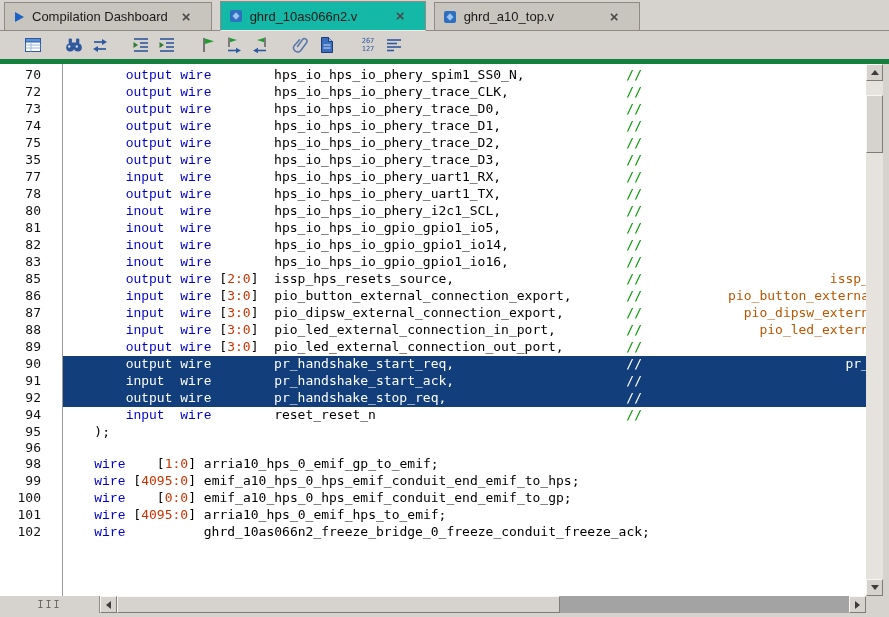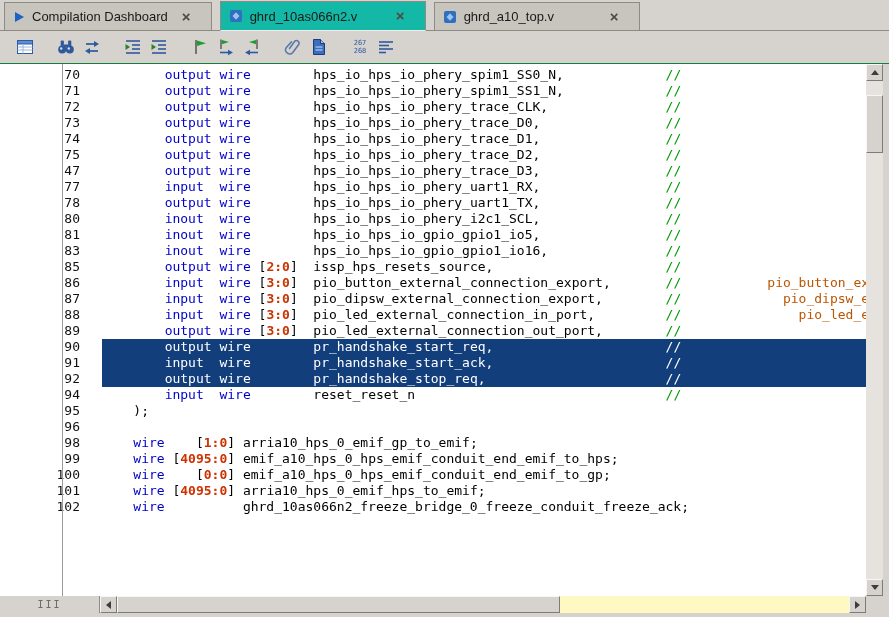--- a/index.html
+++ b/index.html
@@ -12,52 +12,52 @@
   .tab { height:28px; min-width:206px; display:flex; align-items:center; padding:0 20px 0 8px;
          margin-right:8px; background:#c8c4be; border:1px solid #8f8b84; border-bottom:none;
          cursor:default; }
   .tab.active { background:#14b8a6; height:30px; margin-bottom:-1px; border-bottom:1px solid #f0eeea; }
   .tab .ticon { margin-right:7px; display:flex; align-items:center; }
   .tab .tlabel { flex:1; white-space:nowrap; }
   .tab .close { margin-left:14px; color:#4a4a4a; font-weight:bold; font-size:15px; line-height:12px; }
 
   
   .toolbar { position:absolute; top:31px; left:0; right:0; height:33px; background:#d6d3ce;
-             border-bottom:1px solid #15803d; display:flex; align-items:center; padding-left:12px; }
+             border-bottom:5px solid #15803d; display:flex; align-items:center; padding-left:20px; }
   .tbtn { width:26px; height:26px; display:flex; align-items:center; justify-content:center;
           border:1px solid transparent; border-radius:2px; }
   .tgap { width:15px; }
   .linenum-mini { font-family:"DejaVu Sans Mono",monospace; font-size:7px; line-height:8px;
                   color:#2b5aa0; text-align:left; }
 
   
   .editor { position:absolute; top:64px; left:0; width:866px; height:532px; background:#ffffff;
             overflow:hidden; padding-top:3px; font-family:"DejaVu Sans Mono",monospace;
             font-size:13px; line-height:16px; }
   .editor::before { content:""; position:absolute; left:62px; top:0; bottom:0; width:1px; background:#9a9a9a; }
-  .line { display:flex; min-height:16px; white-space:pre;margin-left:39px; }
+  .line { display:flex; min-height:16px; white-space:pre; }
   .gut { flex:none; width:62px; padding-right:21px; text-align:right; color:#111; background:#fff; }
   .code { flex:1; margin-left:1px; white-space:pre; overflow:hidden; }
   .t-p { color:#000; }
-  .t-k { color:var(--keyword); }
-  .t-n { color:var(--number);font-weight:bold; }
+  .t-k { color:var(--keyword);font-family:Liberation Mono, monospace; }
+  .t-n { color:var(--number); }
   .t-c { color:var(--comment); }
   .t-o { color:var(--trailing); }
   .line.sel .code { background:var(--selection_bg); }
   .line.sel .code span { color:#fff; }
 
   
   .sbtn { background:#d6d3ce; border:1px solid; border-color:#f7f6f4 #7f7b76 #7f7b76 #f7f6f4;
           display:flex; align-items:center; justify-content:center; flex:none; }
   .vscroll { position:absolute; top:64px; left:866px; width:17px; height:532px; background:#e6e3de; display:flex; flex-direction:column; }
   .vscroll .sbtn { width:17px; height:17px; }
   .vtrack { flex:1; position:relative; }
   .vthumb { position:absolute; left:0; top:14px; width:17px; height:58px; background:#d6d3ce;
             border:1px solid; border-color:#f7f6f4 #7f7b76 #7f7b76 #f7f6f4; }
-  .hscroll { position:absolute; top:596px; left:0; width:883px; height:17px; background:#fef9c3; display:flex; }
+  .hscroll { position:absolute; top:596px; left:0; width:883px; height:17px; background:#a3a3a3; display:flex; }
   .hgrip { flex:none; width:100px; background:#d6d3ce; border-right:1px solid #8f8b84;
            display:flex; align-items:center; justify-content:center; color:#6b6b6b;
            font-size:10px; letter-spacing:2px; font-family:"DejaVu Sans Mono",monospace; }
   .hscroll .sbtn { width:17px; height:17px; }
   .htrack { flex:1; position:relative; }
   .hthumb { position:absolute; top:0; left:0; height:17px; width:443px; background:#d6d3ce;
             border:1px solid; border-color:#f7f6f4 #7f7b76 #7f7b76 #f7f6f4; }
   .corner { flex:none; width:17px; height:17px; background:#d6d3ce; }
   .tri-up    { width:0; height:0; border-left:4px solid transparent; border-right:4px solid transparent; border-bottom:5px solid #3c3c3c; }
   .tri-down  { width:0; height:0; border-left:4px solid transparent; border-right:4px solid transparent; border-top:5px solid #3c3c3c; }
@@ -182,46 +182,46 @@
       <path d="M4.5 2.5 h7 l4 4 v11 h-11 z" fill="#3a6fbf" stroke="#1f3b73"></path>
       <path d="M11.5 2.5 v4 h4" fill="#9cc4ee" stroke="#1f3b73"></path>
       <line x1="6.5" y1="10" x2="13.5" y2="10" stroke="#cfe0f4"></line>
       <line x1="6.5" y1="13" x2="13.5" y2="13" stroke="#cfe0f4"></line>
     </svg>
   </div>
   <div class="tgap"></div>
   <div class="tbtn">
     <div class="linenum-mini">
       <div>267</div>
-      <div>268</div>
+      <div>127</div>
     </div>
   </div>
   <div class="tbtn">
     <svg width="20" height="20" viewBox="0 0 20 20">
       <line x1="3" y1="5" x2="17" y2="5" stroke="#30589c" stroke-width="1.6"></line>
       <line x1="3" y1="8.5" x2="13" y2="8.5" stroke="#30589c" stroke-width="1.6"></line>
       <line x1="3" y1="12" x2="17" y2="12" stroke="#30589c" stroke-width="1.6"></line>
       <line x1="3" y1="15.5" x2="10" y2="15.5" stroke="#30589c" stroke-width="1.6"></line>
     </svg>
   </div>
 </div>
 
 <div class="editor">
   <div>
       <div class="line"><span class="gut">70</span><span class="code"><span class="t-p">        </span><span class="t-k">output</span><span class="t-p"> </span><span class="t-k">wire</span><span class="t-p">        hps_io_hps_io_phery_spim1_SS0_N,             </span><span class="t-c">//</span></span></div>
-      <div class="line"><span class="gut">71</span><span class="code"><span class="t-p">        </span><span class="t-k">output</span><span class="t-p"> </span><span class="t-k">wire</span><span class="t-p">        hps_io_hps_io_phery_spim1_SS1_N,             </span><span class="t-c">//</span></span></div>
       <div class="line"><span class="gut">72</span><span class="code"><span class="t-p">        </span><span class="t-k">output</span><span class="t-p"> </span><span class="t-k">wire</span><span class="t-p">        hps_io_hps_io_phery_trace_CLK,               </span><span class="t-c">//</span></span></div>
       <div class="line"><span class="gut">73</span><span class="code"><span class="t-p">        </span><span class="t-k">output</span><span class="t-p"> </span><span class="t-k">wire</span><span class="t-p">        hps_io_hps_io_phery_trace_D0,                </span><span class="t-c">//</span></span></div>
       <div class="line"><span class="gut">74</span><span class="code"><span class="t-p">        </span><span class="t-k">output</span><span class="t-p"> </span><span class="t-k">wire</span><span class="t-p">        hps_io_hps_io_phery_trace_D1,                </span><span class="t-c">//</span></span></div>
       <div class="line"><span class="gut">75</span><span class="code"><span class="t-p">        </span><span class="t-k">output</span><span class="t-p"> </span><span class="t-k">wire</span><span class="t-p">        hps_io_hps_io_phery_trace_D2,                </span><span class="t-c">//</span></span></div>
-      <div class="line"><span class="gut">47</span><span class="code"><span class="t-p">        </span><span class="t-k">output</span><span class="t-p"> </span><span class="t-k">wire</span><span class="t-p">        hps_io_hps_io_phery_trace_D3,                </span><span class="t-c">//</span></span></div>
+      <div class="line"><span class="gut">35</span><span class="code"><span class="t-p">        </span><span class="t-k">output</span><span class="t-p"> </span><span class="t-k">wire</span><span class="t-p">        hps_io_hps_io_phery_trace_D3,                </span><span class="t-c">//</span></span></div>
       <div class="line"><span class="gut">77</span><span class="code"><span class="t-p">        </span><span class="t-k">input</span><span class="t-p">  </span><span class="t-k">wire</span><span class="t-p">        hps_io_hps_io_phery_uart1_RX,                </span><span class="t-c">//</span></span></div>
       <div class="line"><span class="gut">78</span><span class="code"><span class="t-p">        </span><span class="t-k">output</span><span class="t-p"> </span><span class="t-k">wire</span><span class="t-p">        hps_io_hps_io_phery_uart1_TX,                </span><span class="t-c">//</span></span></div>
       <div class="line"><span class="gut">80</span><span class="code"><span class="t-p">        </span><span class="t-k">inout</span><span class="t-p">  </span><span class="t-k">wire</span><span class="t-p">        hps_io_hps_io_phery_i2c1_SCL,                </span><span class="t-c">//</span></span></div>
       <div class="line"><span class="gut">81</span><span class="code"><span class="t-p">        </span><span class="t-k">inout</span><span class="t-p">  </span><span class="t-k">wire</span><span class="t-p">        hps_io_hps_io_gpio_gpio1_io5,                </span><span class="t-c">//</span></span></div>
+      <div class="line"><span class="gut">82</span><span class="code"><span class="t-p">        </span><span class="t-k">inout</span><span class="t-p">  </span><span class="t-k">wire</span><span class="t-p">        hps_io_hps_io_gpio_gpio1_io14,               </span><span class="t-c">//</span></span></div>
       <div class="line"><span class="gut">83</span><span class="code"><span class="t-p">        </span><span class="t-k">inout</span><span class="t-p">  </span><span class="t-k">wire</span><span class="t-p">        hps_io_hps_io_gpio_gpio1_io16,               </span><span class="t-c">//</span></span></div>
       <div class="line"><span class="gut">85</span><span class="code"><span class="t-p">        </span><span class="t-k">output</span><span class="t-p"> </span><span class="t-k">wire</span><span class="t-p"> [</span><span class="t-n">2:0</span><span class="t-p">]  issp_hps_resets_source,                      </span><span class="t-c">//</span><span class="t-o">                        issp_hps_resets_source</span></span></div>
       <div class="line"><span class="gut">86</span><span class="code"><span class="t-p">        </span><span class="t-k">input</span><span class="t-p">  </span><span class="t-k">wire</span><span class="t-p"> [</span><span class="t-n">3:0</span><span class="t-p">]  pio_button_external_connection_export,       </span><span class="t-c">//</span><span class="t-o">           pio_button_external_connection_export</span></span></div>
       <div class="line"><span class="gut">87</span><span class="code"><span class="t-p">        </span><span class="t-k">input</span><span class="t-p">  </span><span class="t-k">wire</span><span class="t-p"> [</span><span class="t-n">3:0</span><span class="t-p">]  pio_dipsw_external_connection_export,        </span><span class="t-c">//</span><span class="t-o">             pio_dipsw_external_connection_export</span></span></div>
       <div class="line"><span class="gut">88</span><span class="code"><span class="t-p">        </span><span class="t-k">input</span><span class="t-p">  </span><span class="t-k">wire</span><span class="t-p"> [</span><span class="t-n">3:0</span><span class="t-p">]  pio_led_external_connection_in_port,         </span><span class="t-c">//</span><span class="t-o">               pio_led_external_connection_in_port</span></span></div>
       <div class="line"><span class="gut">89</span><span class="code"><span class="t-p">        </span><span class="t-k">output</span><span class="t-p"> </span><span class="t-k">wire</span><span class="t-p"> [</span><span class="t-n">3:0</span><span class="t-p">]  pio_led_external_connection_out_port,        </span><span class="t-c">//</span></span></div>
       <div class="line sel"><span class="gut">90</span><span class="code"><span class="t-p">        </span><span class="t-k">output</span><span class="t-p"> </span><span class="t-k">wire</span><span class="t-p">        pr_handshake_start_req,                      </span><span class="t-c">//</span><span class="t-o">                          pr_handshake_start_req</span></span></div>
       <div class="line sel"><span class="gut">91</span><span class="code"><span class="t-p">        </span><span class="t-k">input</span><span class="t-p">  </span><span class="t-k">wire</span><span class="t-p">        pr_handshake_start_ack,                      </span><span class="t-c">//</span></span></div>
       <div class="line sel"><span class="gut">92</span><span class="code"><span class="t-p">        </span><span class="t-k">output</span><span class="t-p"> </span><span class="t-k">wire</span><span class="t-p">        pr_handshake_stop_req,                       </span><span class="t-c">//</span></span></div>
       <div class="line"><span class="gut">94</span><span class="code"><span class="t-p">        </span><span class="t-k">input</span><span class="t-p">  </span><span class="t-k">wire</span><span class="t-p">        reset_reset_n                                </span><span class="t-c">//</span></span></div>

